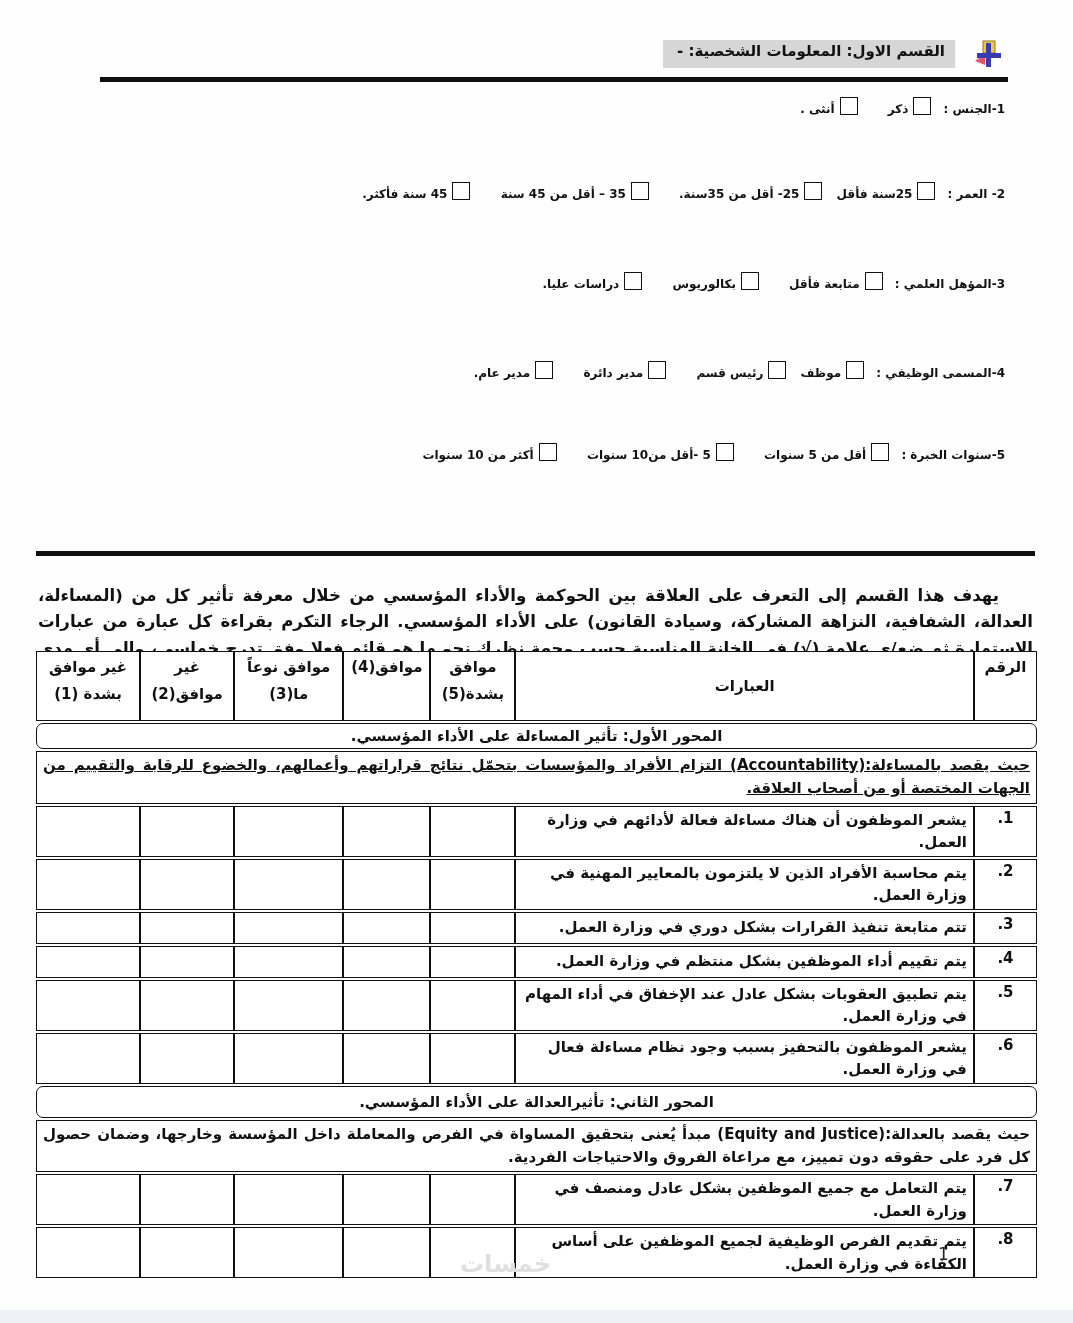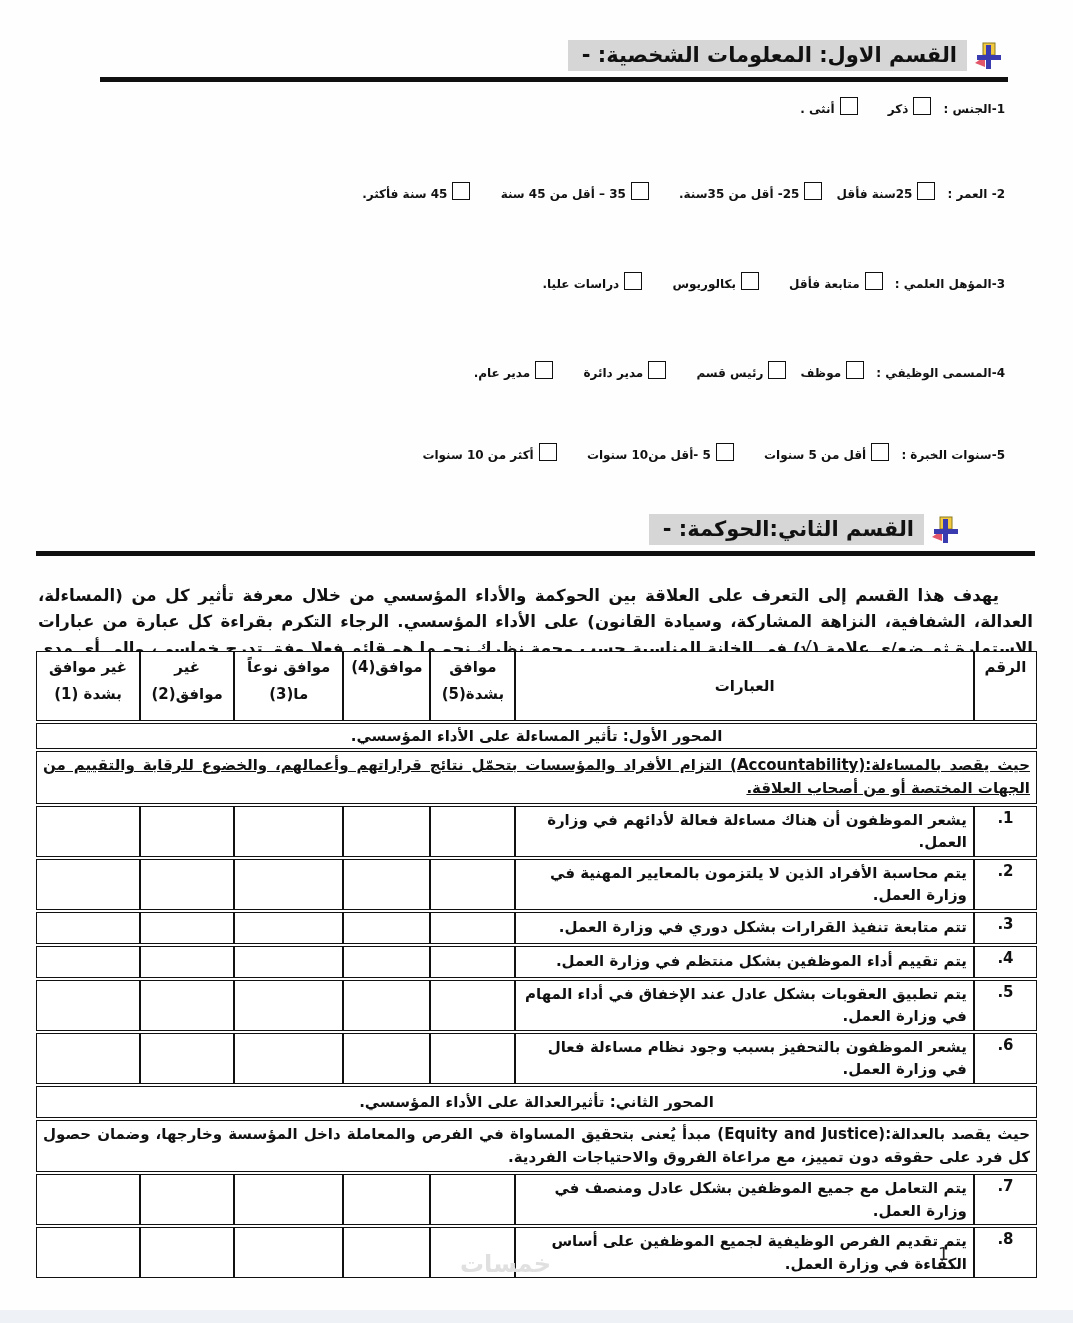--- a/index.html
+++ b/index.html
@@ -8,22 +8,22 @@
     width:1073px;height:1323px;
     background:#fefefe;
     font-family:"DejaVu Sans",sans-serif;
     color:#111;
     overflow:hidden;
     direction:rtl;
   }
   
   .sec-header{
     position:absolute;
-    display:flex;align-items:center;gap:6px;
-    font-weight:bold;font-size:21px;
+    display:flex;gap:18px;
+    font-weight:bold;font-size:15px;
   }
   .sec-header .hl{
     background:#d6d6d6;
     padding:2px 10px 3px 14px;
     line-height:1.25;
   }
   .marker{width:30px;height:28px;flex:0 0 auto;}
   .thick-line{position:absolute;height:5px;background:#101010;}
   
   .q{
@@ -54,21 +54,21 @@
   }
   table.survey td,table.survey th{
     border:1.4px solid #111;
     padding:2px 6px;
     font-size:15px;font-weight:bold;
     background:#fff;
     overflow:hidden;
   }
   th.hdr{vertical-align:top;text-align:center;font-size:16px;padding-top:5px;line-height:1.8;}
   th.hdr-st{vertical-align:middle;font-size:16.5px;}
-  td.axis{background:#b9b9b9;text-align:center;font-size:15.5px;padding:2px 4px;}
+  td.axis{background:#b9b9b9;text-align:center;font-size:15.5px;padding:2px 4px;border-radius:7px;}
   td.def{background:#c6c6c6;text-align:justify;font-size:15.5px;line-height:1.55;padding:3px 10px;}
   td.num{text-align:center;vertical-align:top;font-size:15px;padding-top:4px;}
   td.stmt{text-align:right;vertical-align:middle;font-size:15px;line-height:1.5;padding-right:9px;}
   td.rate{background:#fff;}
   
   .watermark{
     position:absolute;top:1250px;left:460px;
     font-size:24px;font-weight:bold;color:#e0e0e0;
     direction:rtl;letter-spacing:1px;
   }
@@ -120,29 +120,20 @@
     <span class="opt"><span class="cb"></span><span>مدير عام.</span></span>
   </div>
 
   <div class="q" style="top:443px;">
     <span class="lbl">5-سنوات الخبرة :</span>
     <span class="opt"><span class="cb"></span><span>أقل من 5 سنوات</span></span>
     <span class="opt"><span class="cb"></span><span>5 -أقل من10 سنوات</span></span>
     <span class="opt"><span class="cb"></span><span>أكثر من 10 سنوات</span></span>
   </div>
 
-  <div class="sec-header" style="top:514px;right:113px;">
-    <svg class="marker" viewBox="0 0 30 28">
-      <rect x="10" y="1" width="12" height="12" fill="#f3c93f" stroke="#8a7a20" stroke-width="1"></rect>
-      <polygon points="2,21 12,14 12,25" fill="#e2566a"></polygon>
-      <rect x="13" y="3" width="5" height="24" fill="#3b3bb0"></rect>
-      <rect x="4" y="13" width="24" height="5" fill="#3b3bb0"></rect>
-    </svg>
-    <span class="hl">القسم الثاني:الحوكمة: -</span>
-  </div>
   <div class="thick-line" style="top:551px;right:38px;left:36px;"></div>
 
   <p class="intro">يهدف هذا القسم إلى التعرف على العلاقة بين الحوكمة والأداء المؤسسي من خلال معرفة تأثير كل من (المساءلة، العدالة، الشفافية، النزاهة المشاركة، وسيادة القانون) على الأداء المؤسسي. الرجاء التكرم بقراءة كل عبارة من عبارات الاستمارة ثم ضع/ي علامة (√) في الخانة المناسبة حسب وجهة نظرك نحو ما هو قائم فعلا وفق تدرج خماسي، وإلى أي مدى تتوافق/ تتوافقين مع العبارات ولبقية المحاور.</p>
 
   <table class="survey">
     <colgroup>
       <col style="width:6.3%">
         <col style="width:45.8%">
         <col style="width:8.5%">
       <col style="width:8.7%">

